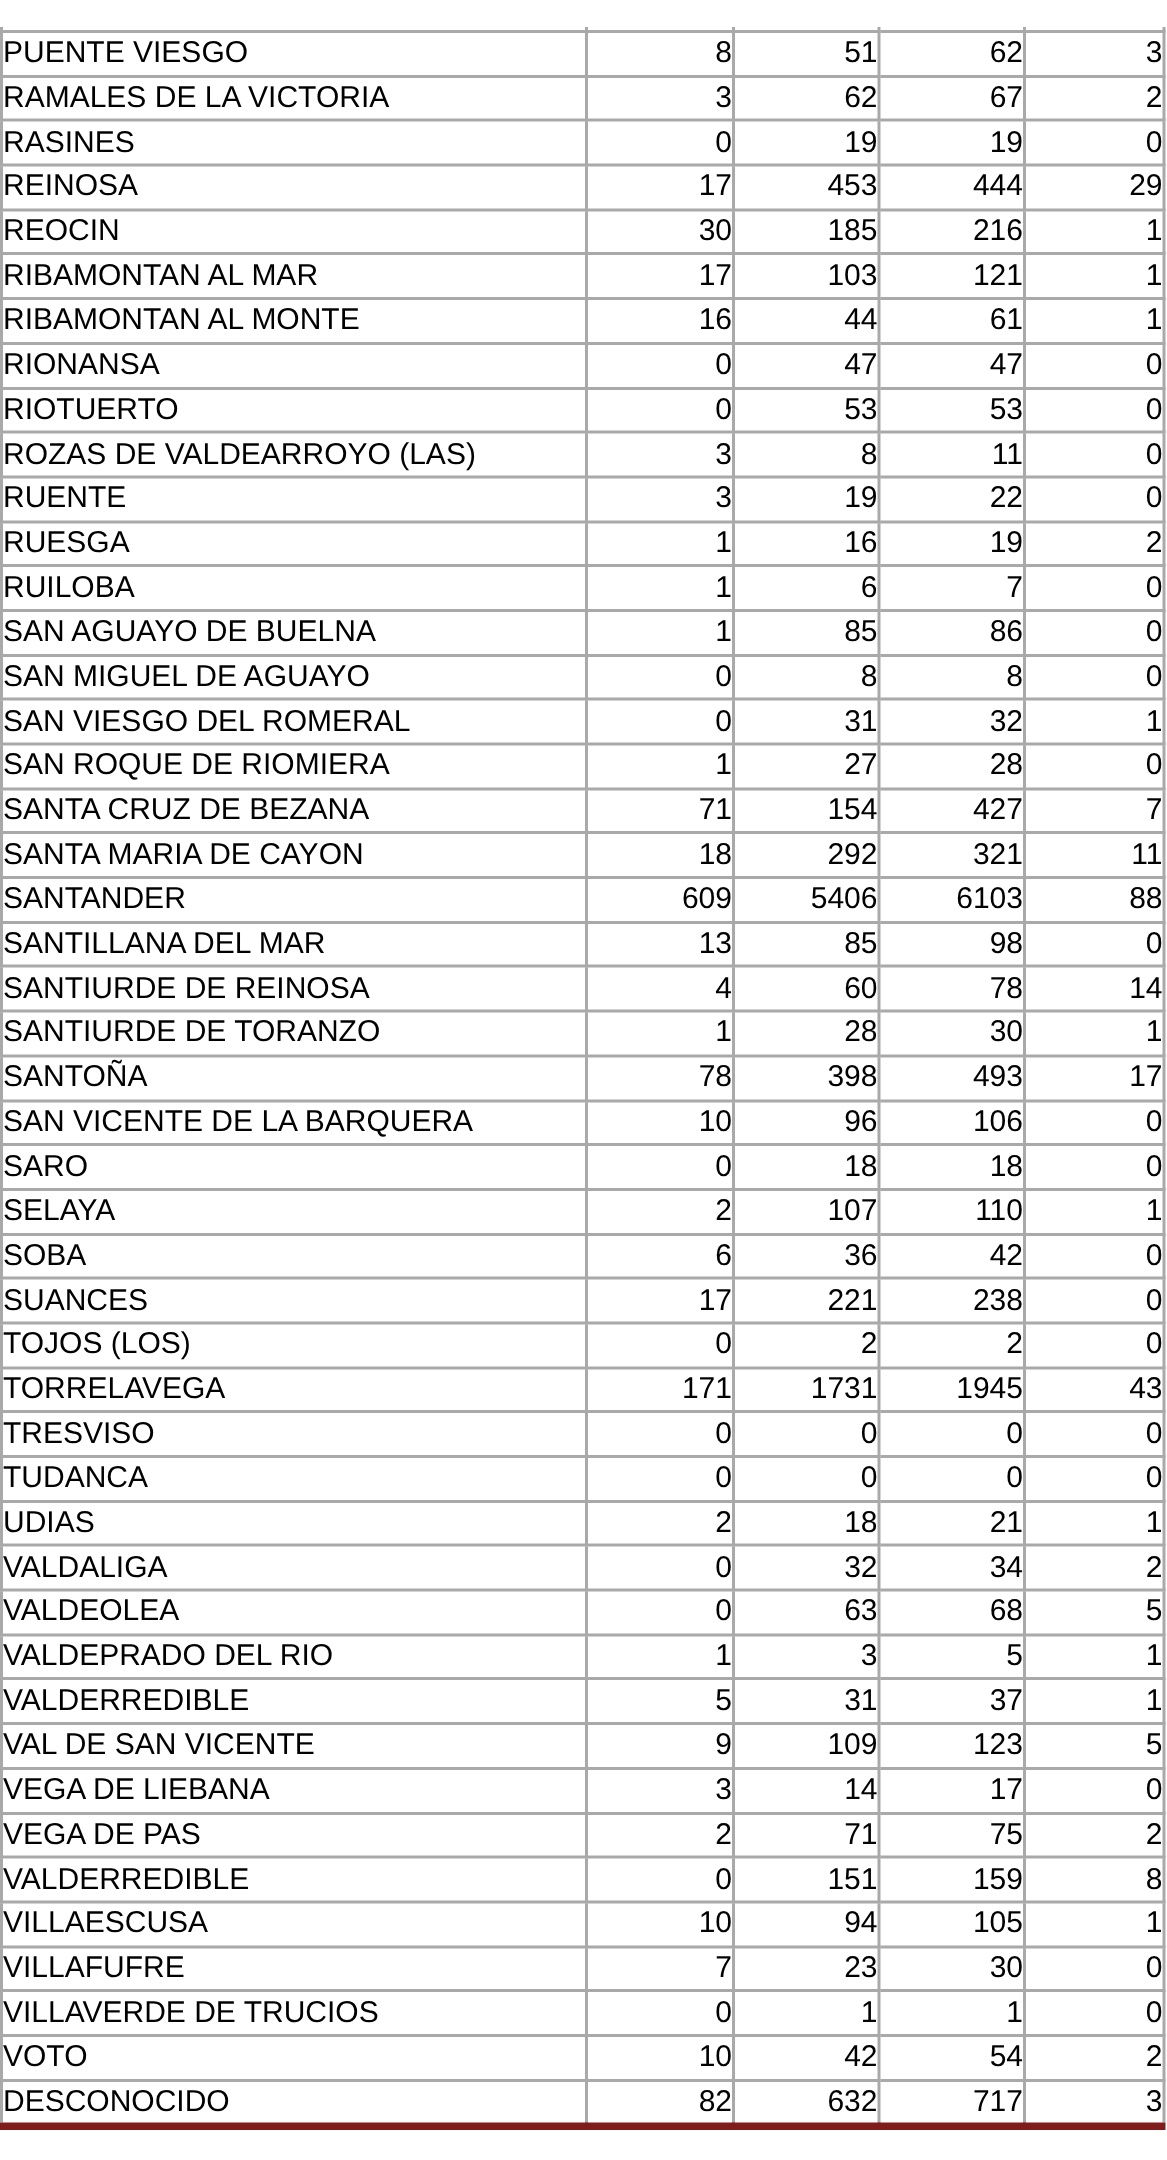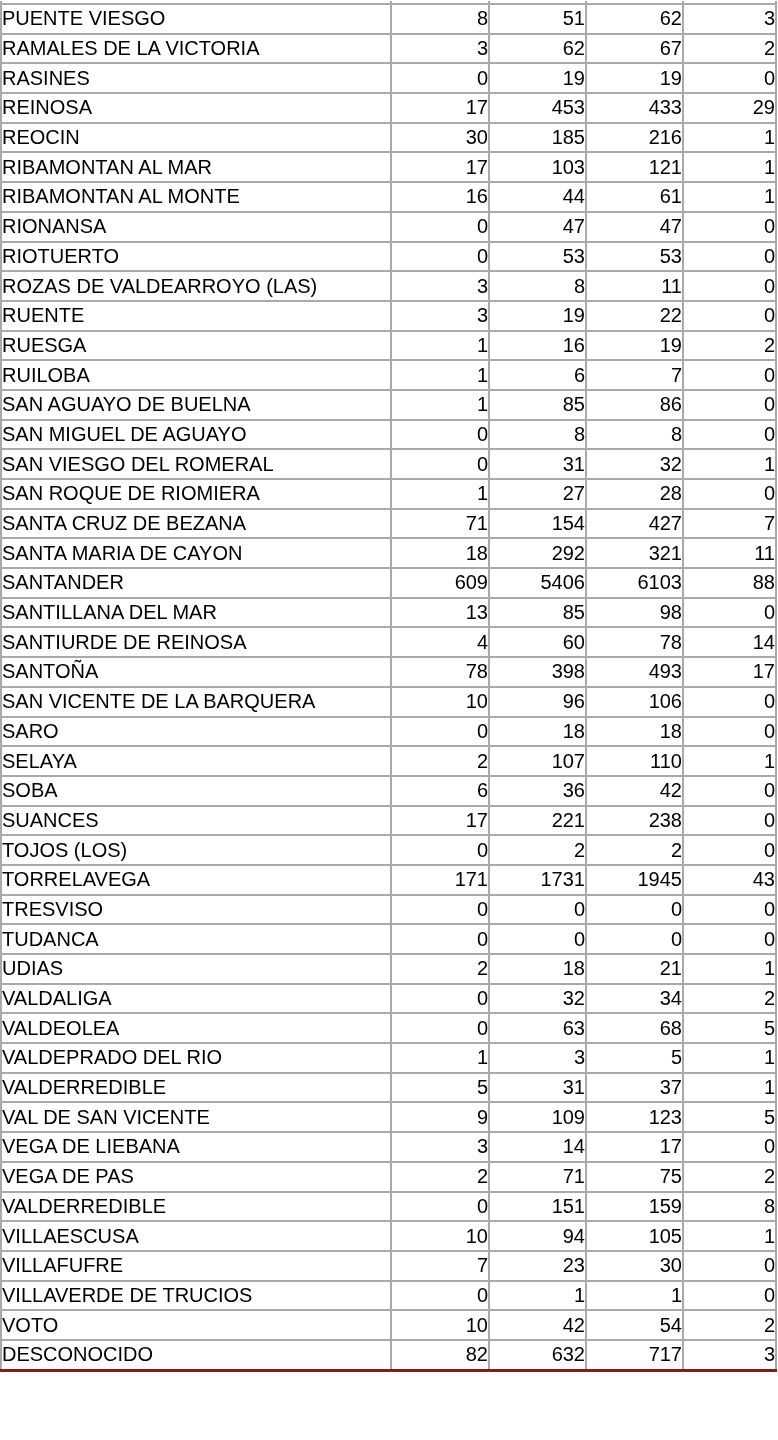--- a/index.html
+++ b/index.html
@@ -12,22 +12,22 @@
   .sheet {
     width: 778px;
     height: 1440px;
     overflow: hidden;
     background: #ffffff;
   }
   table.muni-table {
     border-collapse: collapse;
     table-layout: fixed;
     width: 775px;
-    margin-top: 1px;
-    border-bottom: 3px solid #7f1d1d;
+    margin-top: 18px;
+    border-bottom: 5px solid #7f1d1d;
   }
   table.muni-table td {
     border: 2px solid #a9a9a9;
     height: 27.7px;
     padding: 0;
     font-size: 20px;
     color: #000000;
     white-space: nowrap;
     overflow: hidden;
     vertical-align: middle;
@@ -90,21 +90,21 @@
           <td class="name">RASINES</td>
           <td class="num">0</td>
           <td class="num">19</td>
           <td class="num">19</td>
           <td class="num">0</td>
         </tr>
         <tr>
           <td class="name">REINOSA</td>
           <td class="num">17</td>
           <td class="num">453</td>
-          <td class="num">433</td>
+          <td class="num">444</td>
           <td class="num">29</td>
         </tr>
         <tr>
           <td class="name">REOCIN</td>
           <td class="num">30</td>
           <td class="num">185</td>
           <td class="num">216</td>
           <td class="num">1</td>
         </tr>
         <tr>
@@ -220,20 +220,27 @@
           <td class="num">0</td>
         </tr>
         <tr>
           <td class="name">SANTIURDE DE REINOSA</td>
           <td class="num">4</td>
           <td class="num">60</td>
           <td class="num">78</td>
           <td class="num">14</td>
         </tr>
         <tr>
+          <td class="name">SANTIURDE DE TORANZO</td>
+          <td class="num">1</td>
+          <td class="num">28</td>
+          <td class="num">30</td>
+          <td class="num">1</td>
+        </tr>
+        <tr>
           <td class="name">SANTOÑA</td>
           <td class="num">78</td>
           <td class="num">398</td>
           <td class="num">493</td>
           <td class="num">17</td>
         </tr>
         <tr>
           <td class="name">SAN VICENTE DE LA BARQUERA</td>
           <td class="num">10</td>
           <td class="num">96</td>

